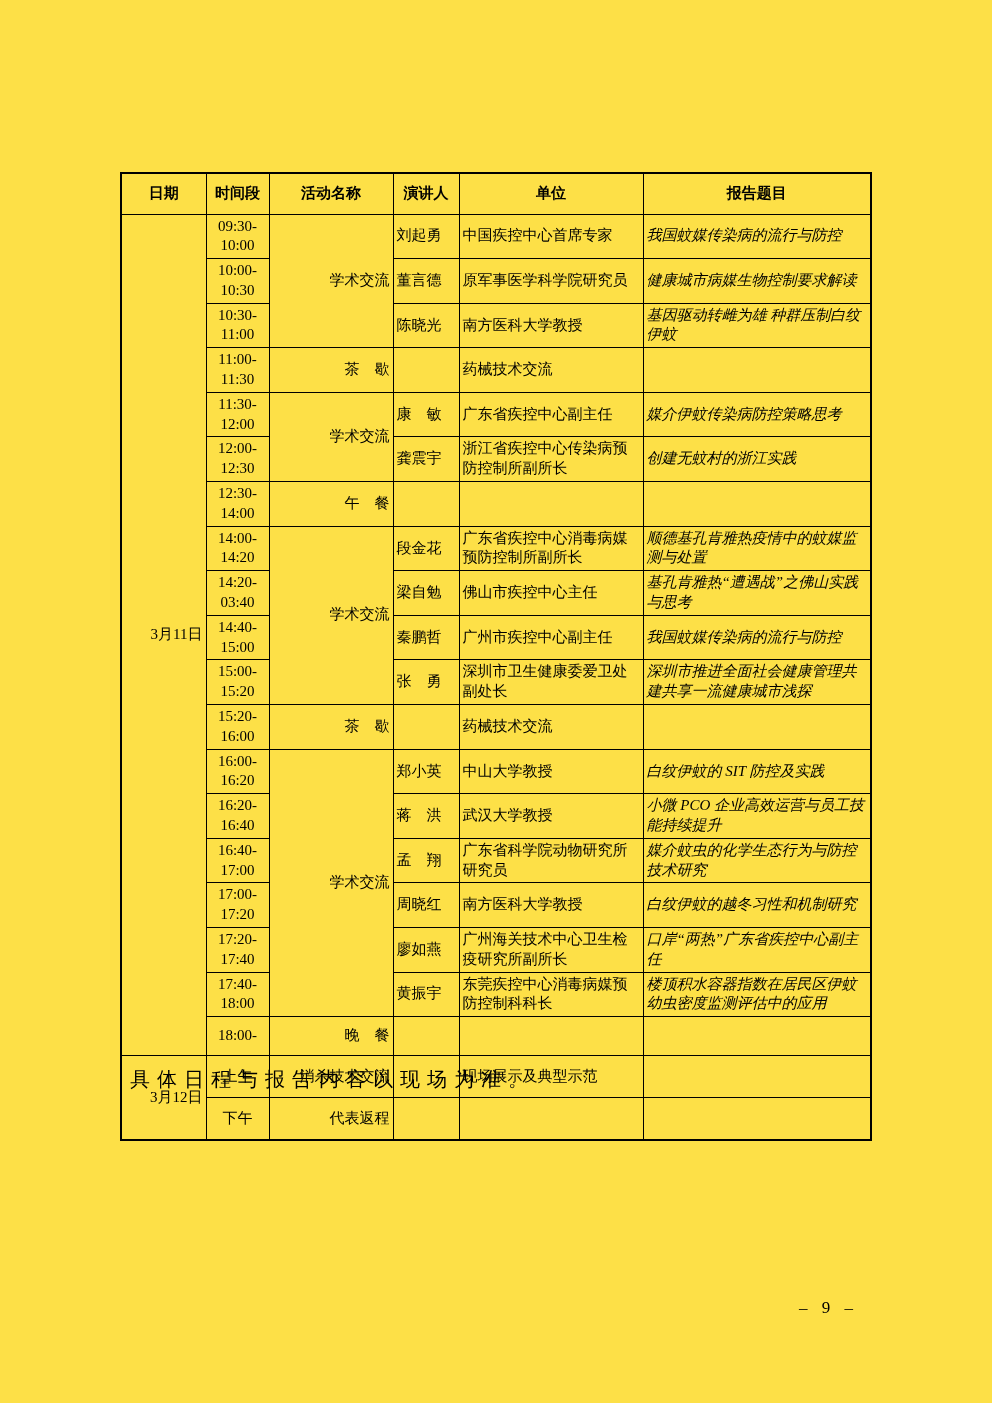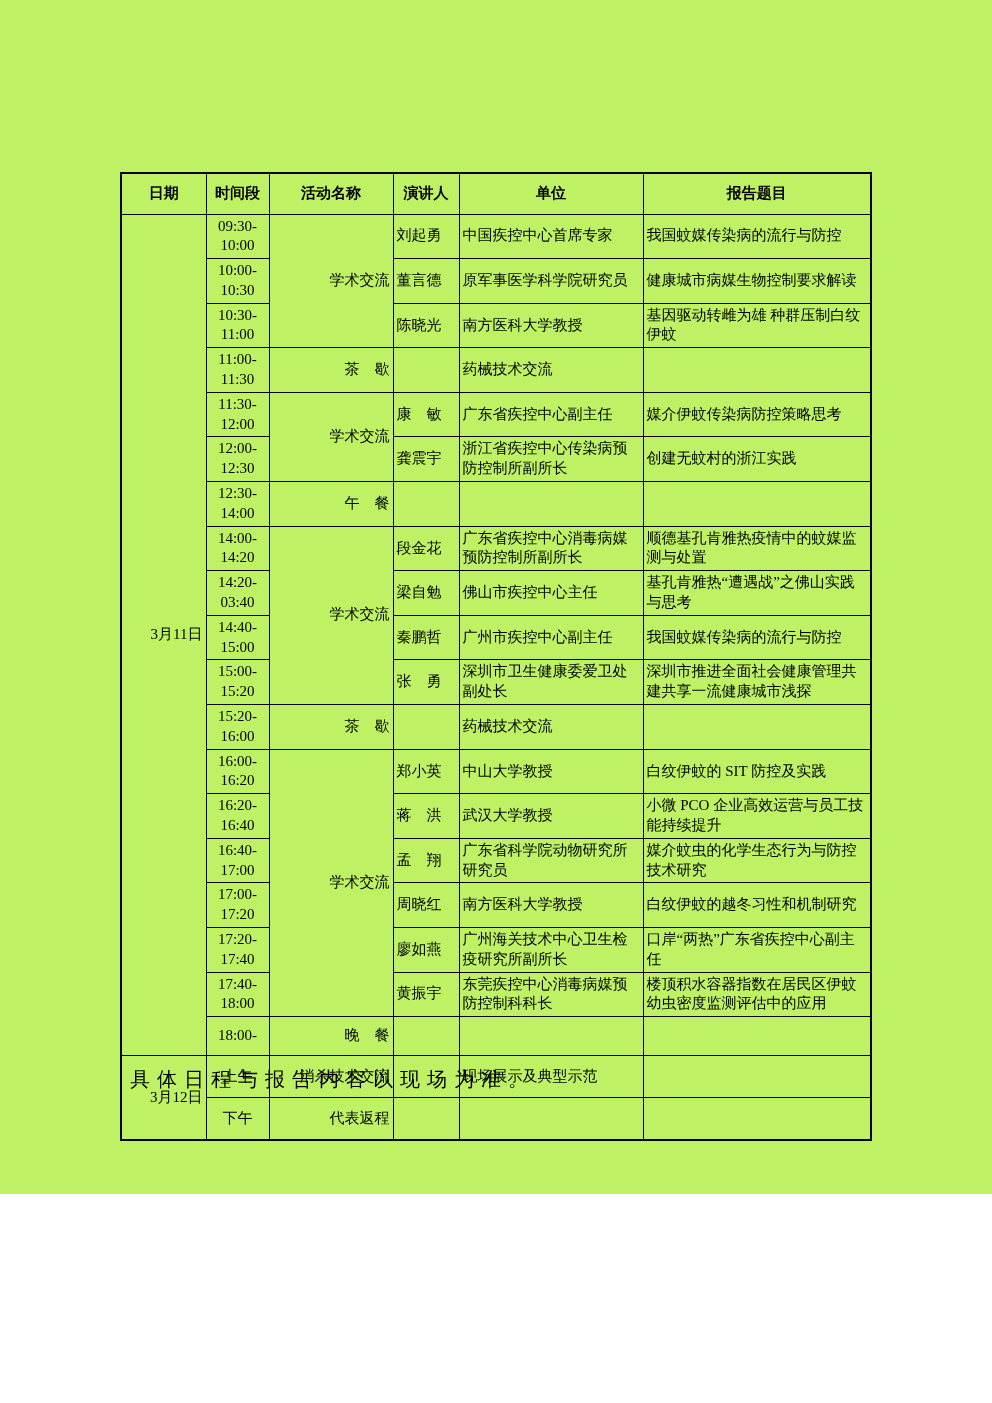--- a/index.html
+++ b/index.html
@@ -3,22 +3,22 @@
 <meta charset="utf-8">
 <style>
   * { margin:0; padding:0; box-sizing:border-box; }
   html,body { background:#ffffff; }
   body {
     width:992px; height:1403px;
     font-family:"Liberation Serif","DejaVu Serif",serif;
     color:#000;
   }
   .page {
-    position:relative; width:992px; height:1194px;
-    background:#bef264; overflow:hidden;
+    position:relative; width:992px; height:1403px;
+    background:#fde047; overflow:hidden;
   }
   table.schedule {
     position:absolute; left:120px; top:172px; width:750px;
     border-collapse:collapse; table-layout:fixed;
     border:2px solid #000;
   }
   .schedule th, .schedule td {
     border:1px solid #000;
     font-size:15px;
     vertical-align:middle;
@@ -26,21 +26,21 @@
   }
   .schedule th {
     font-weight:bold; text-align:center; height:41px; padding:2px;
   }
   .schedule td { height:39px; padding:2px 3px; line-height:1.32; }
   .c-date  { text-align:right; }
   .c-time  { text-align:center; font-size:14px; line-height:1.45; }
   .c-act   { text-align:right; }
   .c-spk   { }
   .c-org   { text-align:left; padding:2px 6px;margin-left:28px; }
-  .c-title { text-align:left; padding:2px 6px; }
+  .c-title { text-align:left; padding:2px 6px;font-style:italic; }
   .day2 td { height:42px; }
   .note {
     position:absolute; left:130px; top:1066px;
     font-size:20px; letter-spacing:7px; white-space:nowrap;
   }
   .pagenum {
     position:absolute; left:799px; top:1298px;
     font-size:17px; letter-spacing:5px; white-space:nowrap;
   }
 </style>

